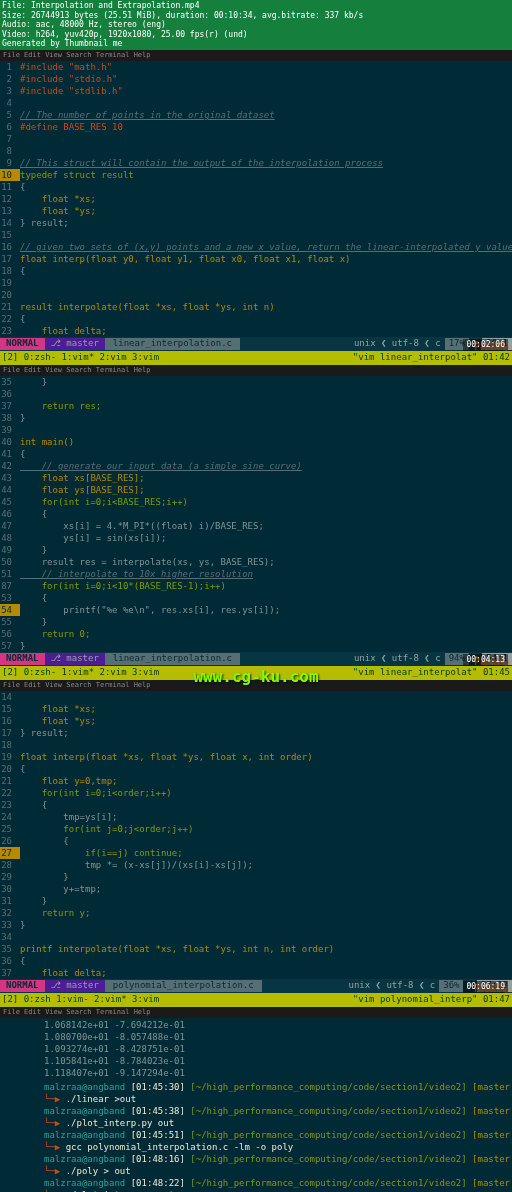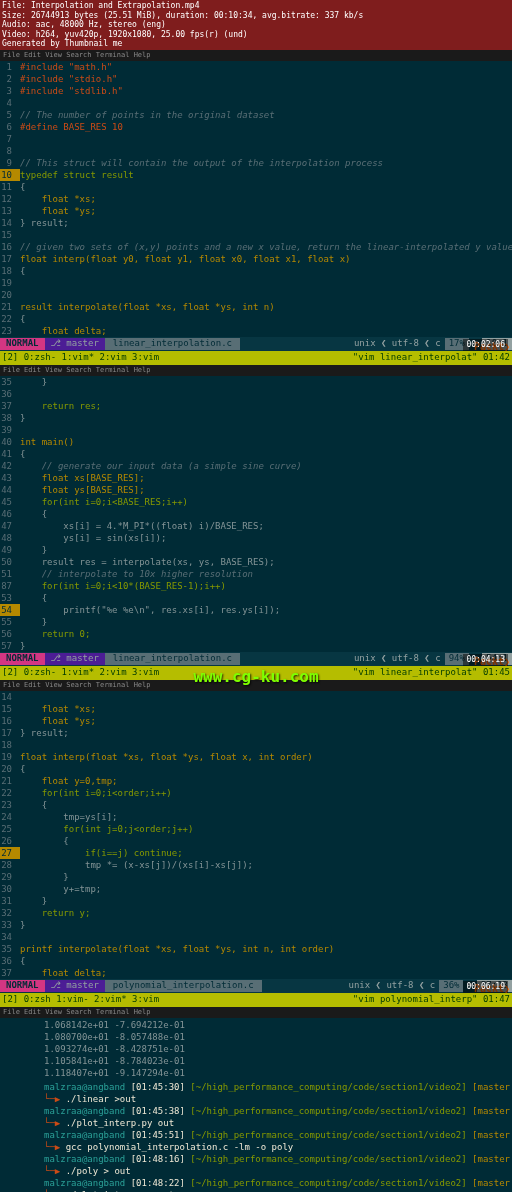--- a/index.html
+++ b/index.html
@@ -6,21 +6,21 @@
 body {
   background: #001b26;
   font-family: 'Consolas', 'Monaco', monospace;
   font-size: 9px;
   color: #839496;
   width: 512px;
   line-height: 1.3;
   overflow: hidden;
 }
 .header-info {
-  background: #7f1d1d;
+  background: #15803d;
   color: #fff;
   font-size: 8px;
   padding: 1px 2px;
   line-height: 1.2;
 }
 .pane {
   background: #002b36;
   position: relative;
 }
 .menubar {
@@ -39,21 +39,21 @@
   color: #586e75;
   width: 20px;
   text-align: right;
   padding-right: 8px;
   flex-shrink: 0;
 }
 .lineno.cur { background: #b58900; color: #002b36; }
 .code-content { flex: 1; }
 .kw { color: #859900; }
 .type { color: #b58900; }
-.comment { color: #586e75; font-style: italic; }
+.comment { color: #586e75; font-style: italic; text-decoration: underline; }
 .preproc { color: #cb4b16; }
 .statusbar {
   display: flex;
   align-items: center;
   font-size: 9px;
   height: 14px;
   background: #073642;
 }
 .mode-normal {
   background: #d33682;

